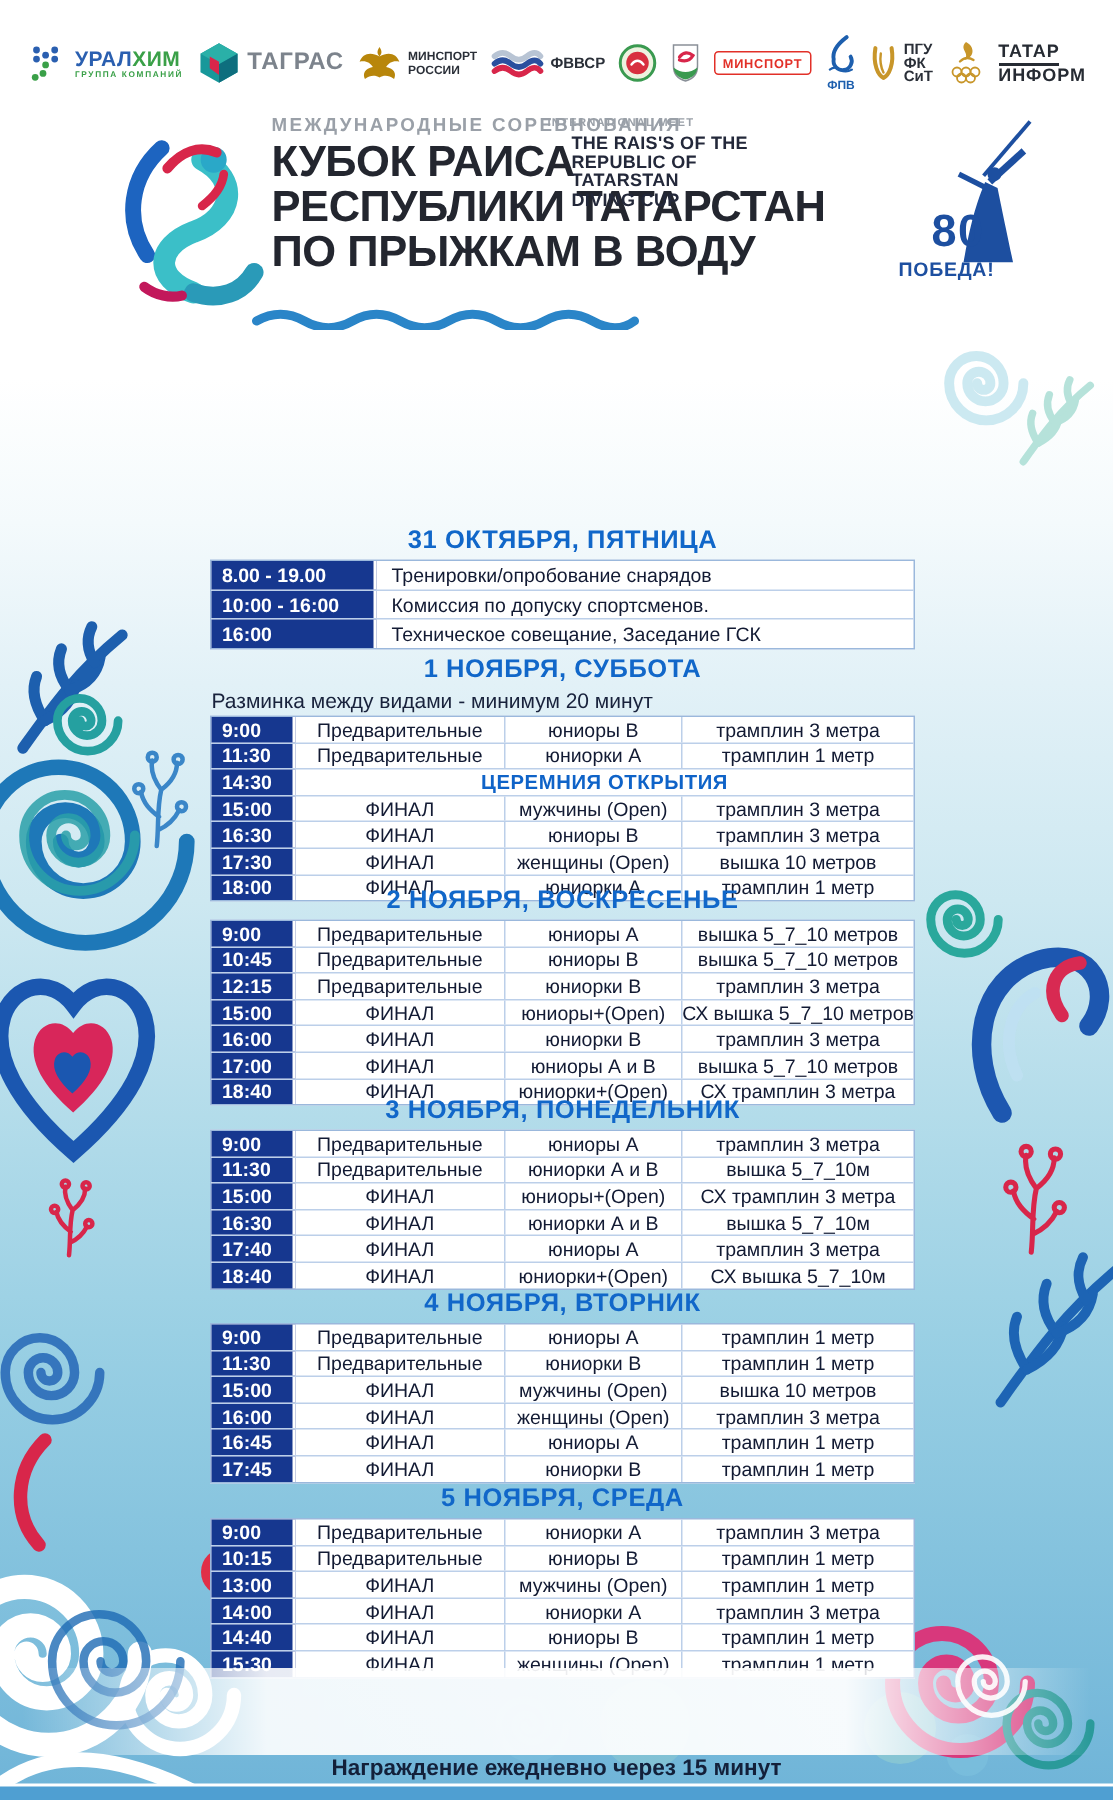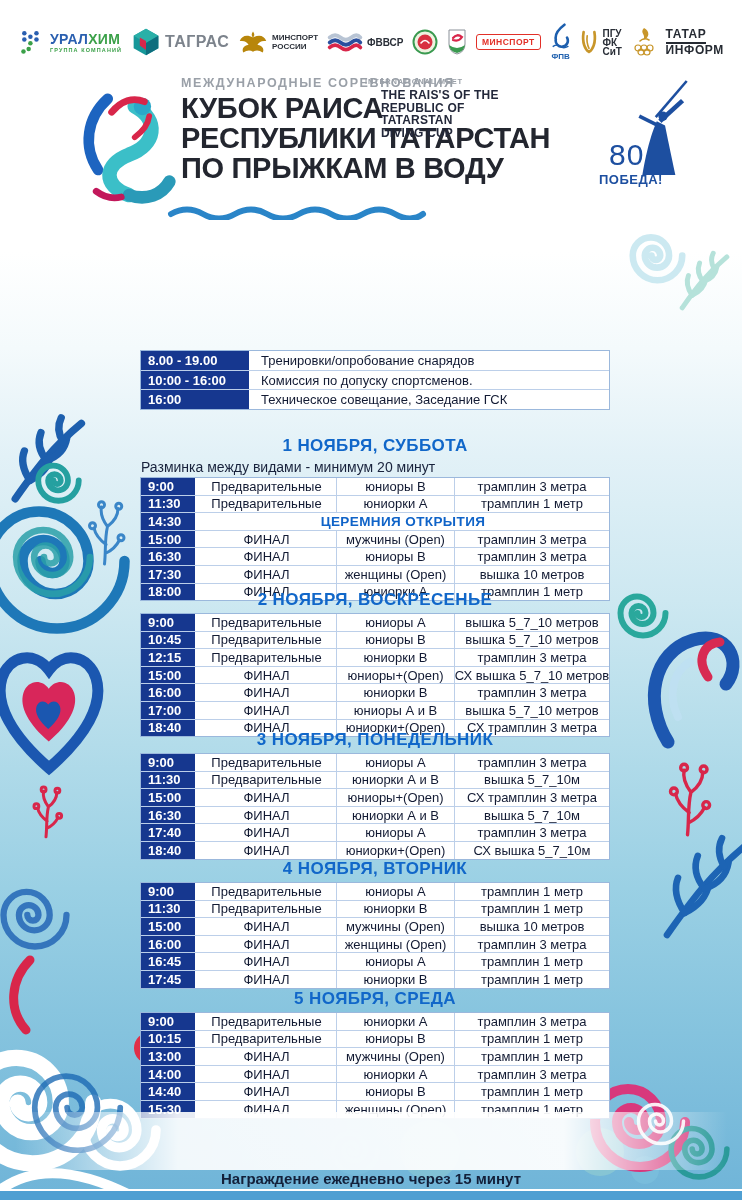--- a/index.html
+++ b/index.html
@@ -28,21 +28,21 @@
   .title-block{position:absolute;top:76px;left:75px;width:640px;height:150px;}
   .diver-logo{position:absolute;left:0;top:0;}
   .title-text{position:absolute;left:106px;top:0;width:370px;}
   .title-kicker{font-size:12.5px;font-weight:bold;color:#9aa0a8;letter-spacing:1.6px;margin-bottom:3px;}
   .title-main{font-size:29px;line-height:30px;font-weight:bold;color:#23262f;letter-spacing:-.3px;}
   .title-en{position:absolute;left:290px;top:1px;width:170px;}
   .en-kicker{font-size:7.5px;color:#9aa0a8;letter-spacing:.8px;font-weight:bold;margin-bottom:3px;}
   .en-main{font-size:12px;line-height:12.5px;font-weight:bold;color:#23283a;letter-spacing:.2px;margin-left:16px;}
   .wave-line{position:absolute;left:92px;top:126px;}
   .victory{position:absolute;left:522px;top:4px;width:106px;height:112px;}
-  .victory-num{position:absolute;left:12px;top:58px;font-size:30px;font-weight:normal;color:#1d4fa0;letter-spacing:1px;}
+  .victory-num{position:absolute;left:24px;top:58px;font-size:30px;font-weight:bold;color:#1d4fa0;letter-spacing:1px;}
   .victory-word{position:absolute;left:2px;top:92px;font-size:13px;font-weight:bold;color:#1d4fa0;letter-spacing:.5px;}
 
   
   .schedule-head{position:absolute;top:241px;left:0;width:742px;text-align:center;}
   .sh-blue{font-size:18px;font-weight:bold;color:#1167c9;letter-spacing:1.4px;margin-bottom:6px;}
   .sh-line{font-size:21px;font-weight:bold;color:#141929;letter-spacing:.3px;line-height:27px;}
   .sh-date{font-size:19px;font-weight:bold;color:#141929;margin-top:3px;letter-spacing:.2px;}
 
   
   .day-section{position:absolute;left:140px;width:470px;}
@@ -282,20 +282,21 @@
         </g>
       </svg>
       <div class="victory-num">80</div>
       <div class="victory-word">ПОБЕДА!</div>
     </div>
   </div>
 
 
   <div>
       <section class="day-section day-0">
+        <div class="day-title">31 ОКТЯБРЯ, ПЯТНИЦА</div>
         <div class="day-table">
           <div class="t-row">
             <div class="t-time">8.00 - 19.00</div>
             <div class="t-cell c0">Тренировки/опробование снарядов</div>
           </div>
           <div class="t-row">
             <div class="t-time">10:00 - 16:00</div>
             <div class="t-cell c0">Комиссия по допуску спортсменов.</div>
           </div>
           <div class="t-row">

